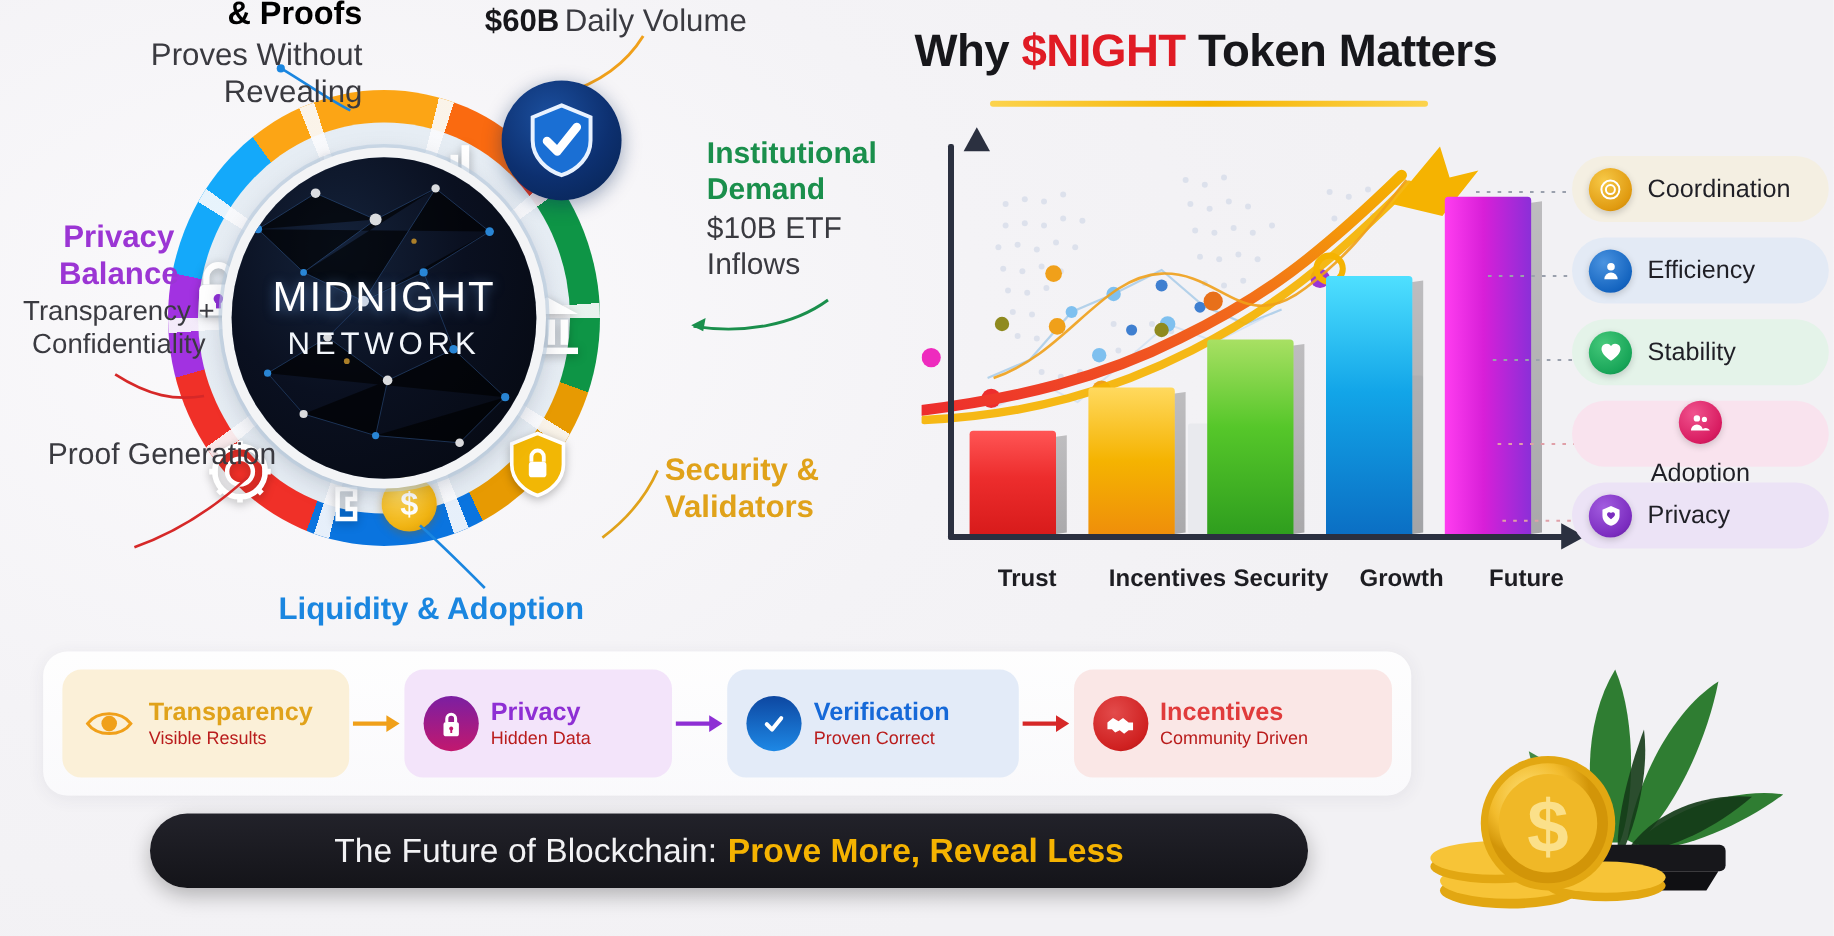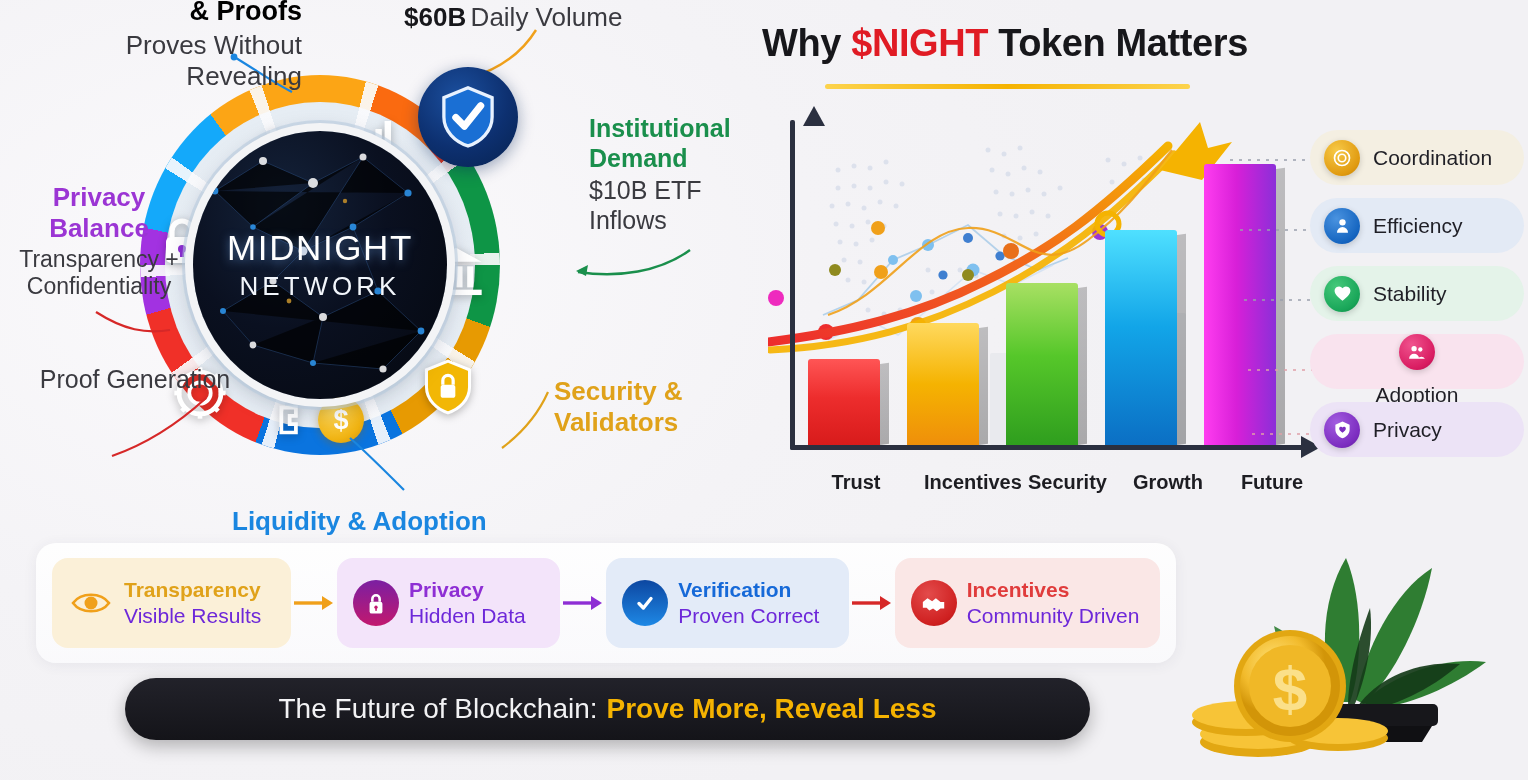--- a/index.html
+++ b/index.html
@@ -124,21 +124,21 @@
 
   
   #flow { position:absolute; left:36px; top:543px; width:1140px; height:120px;
     background:linear-gradient(180deg,rgba(255,255,255,.9),rgba(252,252,254,.75));
     border-radius:20px; box-shadow:0 2px 14px rgba(60,60,90,.07);
     display:flex; align-items:center; padding:0 16px; }
   .fcard { height:90px; border-radius:16px; display:flex; align-items:center; padding:0 16px; position:relative;}
   .fc-ic { width:46px; height:46px; border-radius:50%; display:flex; align-items:center; justify-content:center; flex:0 0 46px; margin-right:10px;}
   .fc-txt { display:flex; flex-direction:column; }
   .fc-title { font-size:21px; font-weight:700; line-height:1.1; margin-bottom:2px;}
-  .fc-sub { font-size:21px; color:#6d28d9; white-space:nowrap;}
+  .fc-sub { font-size:15px; color:#b91c1c; white-space:nowrap;}
   .farrow { width:46px; display:flex; align-items:center; justify-content:center; flex:0 0 46px; }
 
   
   #banner { position:absolute; left:125px; top:678px; width:965px; height:62px;
     background:linear-gradient(180deg,#22222a 0%,#141419 100%);
     border-radius:31px; display:flex; align-items:center; justify-content:center;
     box-shadow:0 6px 18px rgba(0,0,0,.28); }
   #banner .b1 { color:#f2f2f4; font-size:28px; font-weight:400; }
   #banner .b2 { color:#f5b301; font-size:28px; font-weight:700; margin-left:9px;}
 
@@ -280,21 +280,21 @@
     <div class="wl" style="left:589px; top:114px; width:150px;">
       <div class="t" style="font-size:25px; color:#1a8f4c;">Institutional Demand</div>
       <div class="s" style="font-size:25px; margin-top:3px;">$10B ETF Inflows</div>
     </div>
 
     <div class="wl" style="left:534px; top:376px; width:180px;margin-left:20px;">
       <div class="t" style="font-size:26px; color:#e0a21a;">Security &amp; Validators</div>
     </div>
 
     <div class="wl" style="left:232px; top:492px;">
-      <div class="t" style="font-size:26px; color:#1a86e0; white-space:nowrap;margin-top:14px;">Liquidity &amp; Adoption</div>
+      <div class="t" style="font-size:26px; color:#1a86e0; white-space:nowrap;">Liquidity &amp; Adoption</div>
     </div>
 
     <div class="wl" style="left:10px; top:362px; width:250px; text-align:center;">
       <div class="s" style="font-size:25px; margin-top:3px;">Proof Generation</div>
     </div>
 
     <div class="wl" style="left:4px; top:182px; width:190px; text-align:center;">
       <div class="t" style="font-size:26px; color:#9b35d4;">Privacy Balance</div>
       <div class="s" style="font-size:23px; margin-top:3px;">Transparency + Confidentiality</div>
     </div>

